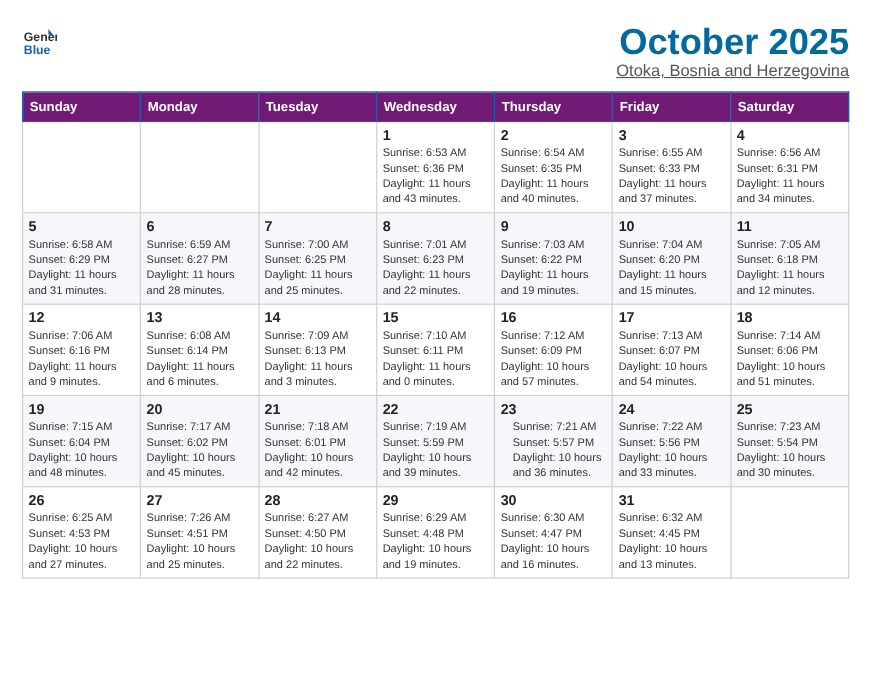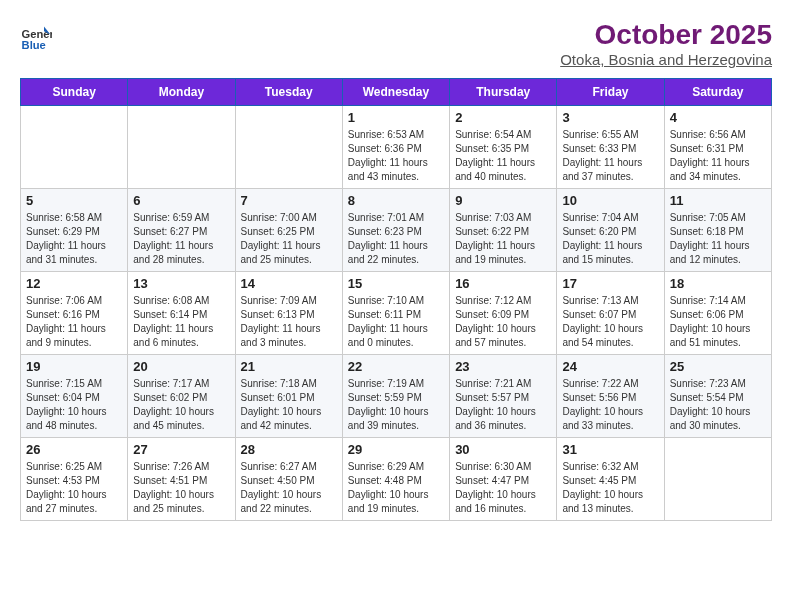--- a/index.html
+++ b/index.html
@@ -22,39 +22,39 @@
       gap: 4px;
     }
     .logo-icon {
       width: 32px;
       height: 32px;
     }
     .title-block {
       text-align: right;
     }
     .month-title {
-      font-size: 28px;
+      font-size: 33px;
       font-weight: bold;
-      color: #701a75;
+      color: #0369a1;
       line-height: 1.1;
     }
     .subtitle {
       font-size: 15px;
       color: #555;
       text-decoration: underline;
     }
     table {
       width: 100%;
       border-collapse: collapse;
       font-size: 11px;
     }
     thead tr th {
-      background-color: #6d28d9;
+      background-color: #701a75;
       color: #fff;
-      text-align: center;
+      text-align: left;
       padding: 6px 6px;
       font-size: 12px;
       font-weight: bold;
       border: 1px solid #1a5fb4;
     }
     tbody tr td {
       border: 1px solid #ccc;
       vertical-align: top;
       padding: 4px 5px;
       width: 107px;
@@ -247,21 +247,21 @@
 Daylight: 10 hours and 42 minutes.</div>
         </td>
         <td>
           <span class="day-num">22</span>
           <div class="day-info" style="white-space: pre-line;">Sunrise: 7:19 AM
 Sunset: 5:59 PM
 Daylight: 10 hours and 39 minutes.</div>
         </td>
         <td>
           <span class="day-num">23</span>
-          <div class="day-info" style="white-space: pre-line;">Sunrise: 7:21 AM
+          <div class="day-info" style="white-space: pre-line; margin-left: 11px;">Sunrise: 7:21 AM
 Sunset: 5:57 PM
 Daylight: 10 hours and 36 minutes.</div>
         </td>
         <td>
           <span class="day-num">24</span>
           <div class="day-info" style="white-space: pre-line;">Sunrise: 7:22 AM
 Sunset: 5:56 PM
 Daylight: 10 hours and 33 minutes.</div>
         </td>
         <td>

